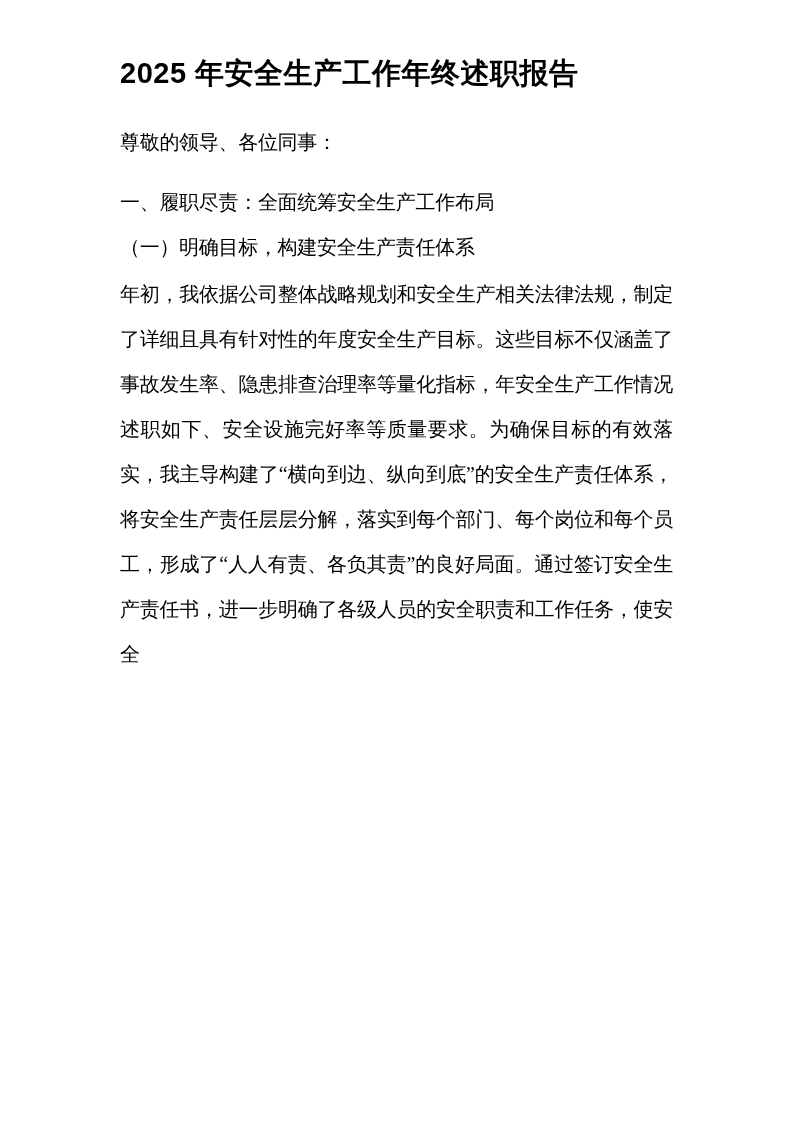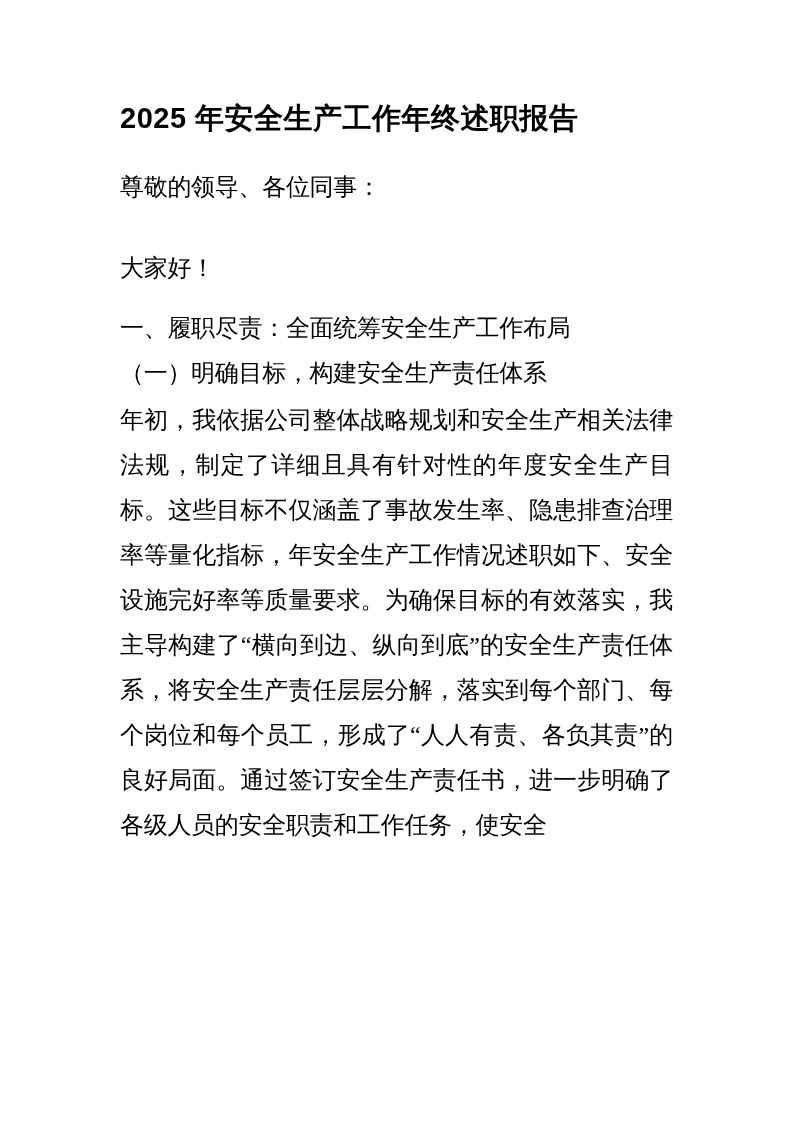--- a/index.html
+++ b/index.html
@@ -7,37 +7,37 @@
     padding: 0;
     background: #ffffff;
   }
   .page {
     position: relative;
     width: 793px;
     height: 1122px;
     margin: 0 auto;
     background: #ffffff;
     box-sizing: border-box;
-    padding: 96px 120px 0 120px;
+    padding: 51px 120px 0 120px;
     overflow: hidden;
     color: #000000;
     font-family: "Liberation Serif", "DejaVu Serif", serif;
   }
   .doc-title {
     margin: 0;
     font-family: "Liberation Sans", "DejaVu Sans", sans-serif;
     font-weight: bold;
     font-size: 29px;
     line-height: 45px;
     letter-spacing: 0.5px;
     text-align: left;
   }
   .para {
     margin: 0;
-    font-size: 24px;
+    font-size: 20px;
     line-height: 45px;
     letter-spacing: -0.3px;
     text-align: justify;
     text-justify: inter-character;
     text-align-last: left;
     word-break: break-all;
   }
   .salutation   { margin-top: 24px; }
   .greeting     { margin-top: 36px; }
   .intro-para   { margin-top: 41px; }
@@ -47,21 +47,20 @@
 </style>
 </head>
 <body>
 
 <div class="page">
 
   <h1 class="doc-title">2025 年安全生产工作年终述职报告</h1>
 
   <p class="para salutation">尊敬的领导、各位同事：</p>
 
-  <p class="para greeting">大家好！</p>
 
 
   <p class="para heading-1">一、履职尽责：全面统筹安全生产工作布局</p>
 
   <p class="para heading-2">（一）明确目标，构建安全生产责任体系</p>
 
   <p class="para body-para">年初，我依据公司整体战略规划和安全生产相关法律法规，制定了详细且具有针对性的年度安全生产目标。这些目标不仅涵盖了事故发生率、隐患排查治理率等量化指标，年安全生产工作情况述职如下、安全设施完好率等质量要求。为确保目标的有效落实，我主导构建了“横向到边、纵向到底”的安全生产责任体系，将安全生产责任层层分解，落实到每个部门、每个岗位和每个员工，形成了“人人有责、各负其责”的良好局面。通过签订安全生产责任书，进一步明确了各级人员的安全职责和工作任务，使安全</p>
 
 </div>
 

